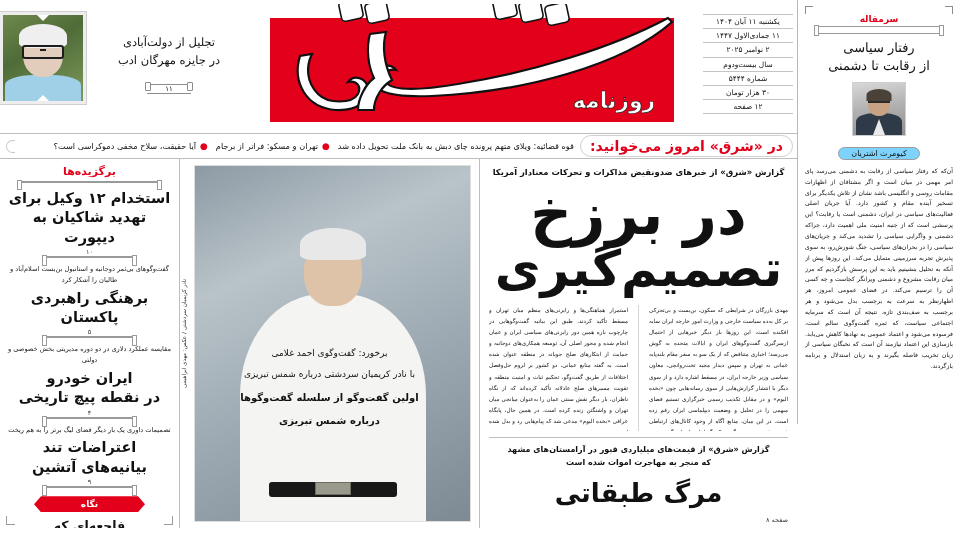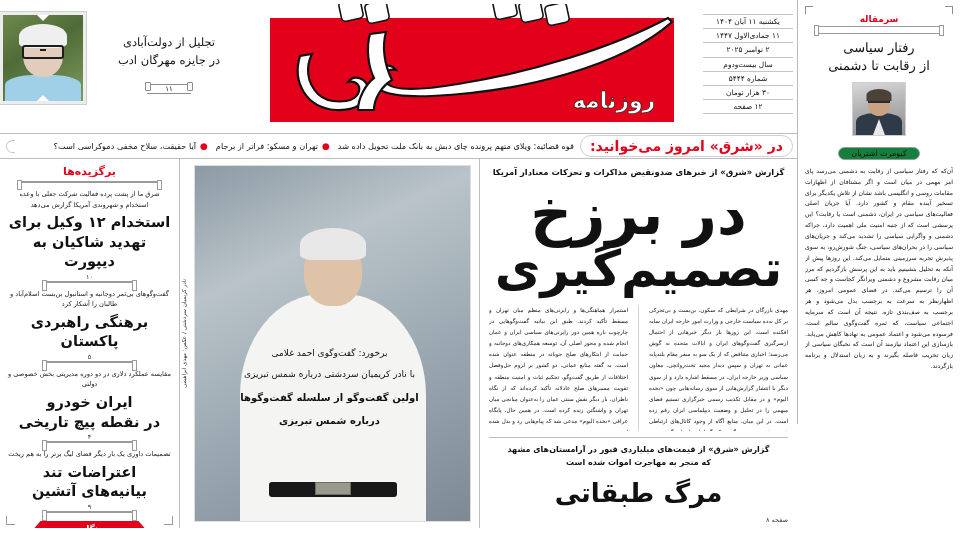--- a/index.html
+++ b/index.html
@@ -60,21 +60,21 @@
     width:46px;height:22px;border-radius:40% 40% 0 0;background:#2e3a48;
   }
   .ed-photo .shirt{
     position:absolute;left:50%;bottom:0;transform:translateX(-50%);
     width:12px;height:16px;background:#e9e9e9;
     clip-path:polygon(50% 0,100% 100%,0 100%);
   }
   .ed-byline{
     margin:9px auto 4px auto;font-size:8px;text-align:center;
     border:1px solid #9a9a9a;border-radius:11px;padding:1px 12px;
-    display:inline-block;position:relative;background:#15803d;
+    display:inline-block;position:relative;background:#7dd3fc;
   }
   .ed-byline-wrap{text-align:center;}
   .ed-body{
     font-size:6.1px;line-height:1.78;text-align:justify;
     font-family:"DejaVu Serif","Liberation Serif",serif;
     flex:1;overflow:hidden;margin-top:2px;
     column-count:1;
   }
   .ed-body p{margin:0 0 2px 0;}
 
@@ -462,21 +462,20 @@
           <div class="iv-sub">اولین گفت‌وگو از سلسله گفت‌وگوها</div>
           <div class="iv-sub">درباره شمس تبریزی</div>
         </div>
       </section>
 
       <aside class="sidebar">
         <div class="sb-kicker">برگزیده‌ها</div>
         <div class="sb-rule"></div>
 
         <div class="sb-item">
-          <div class="sb-lead">شرق ما از پشت پرده فعالیت شرکت جعلی با وعده استخدام و شهروندی آمریکا گزارش می‌دهد</div>
           <div class="sb-title">استخدام ۱۲ وکیل برای</div>
           <div class="sb-title">تهدید شاکیان به دیپورت</div>
         </div>
         <div class="sb-sep">
           <span class="n">۱۰</span>
         </div>
 
         <div class="sb-item">
           <div class="sb-lead">گفت‌وگوهای بی‌ثمر دوجانبه و استانبول بن‌بست اسلام‌آباد و طالبان را آشکار کرد</div>
           <div class="sb-title">برهنگی راهبردی پاکستان</div>

